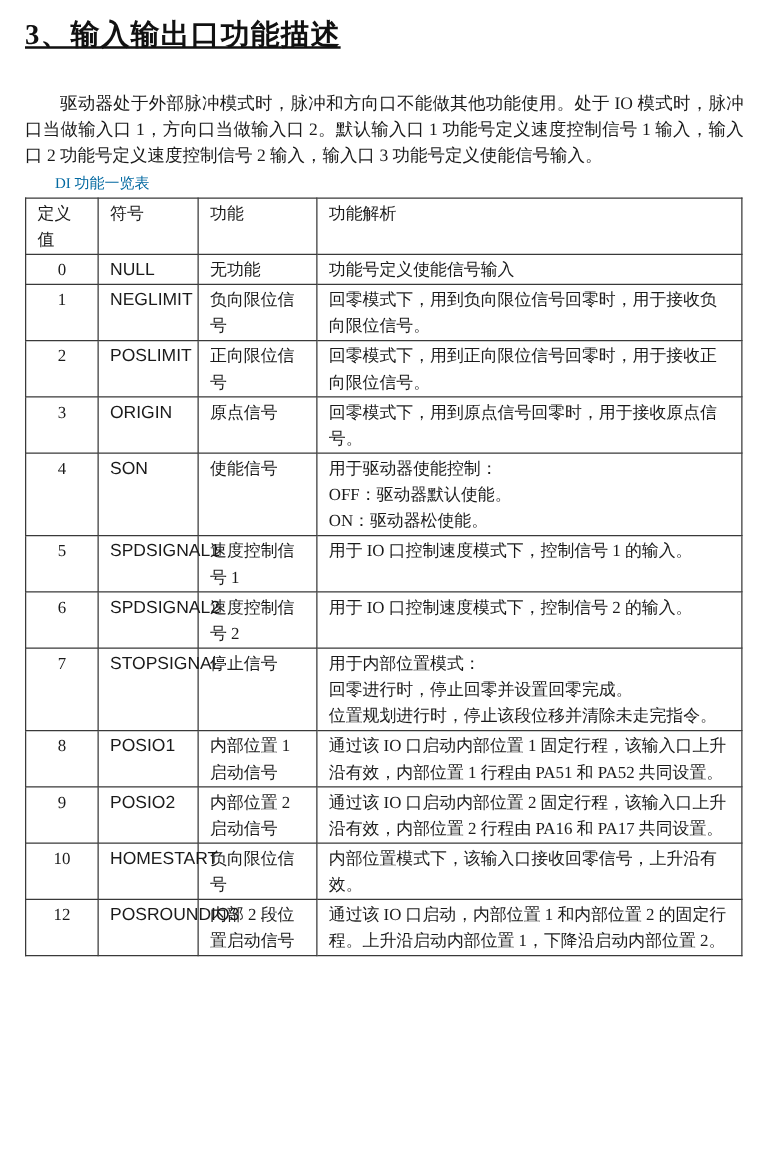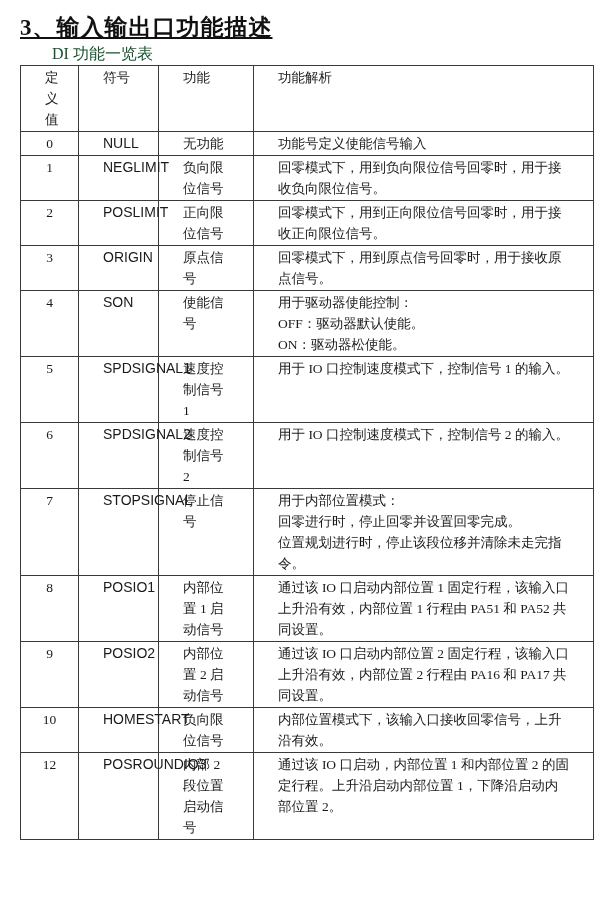--- a/index.html
+++ b/index.html
@@ -31,51 +31,52 @@
     font-size: 14px;
     line-height: 21px;
     text-align: justify;
     text-indent: 2em;
     color: #1a1a1a;
     white-space: pre-line;
   }
   .table-caption {
     margin: 0 0 0 20px;
     padding-left: 2em;
-    font-size: 16px;
+    font-size: 12px;
     line-height: 21px;
-    color: #14532d;
+    color: #0369a1;
   }
   table.di-table {
     margin: 1px 0 0 20px;
     width: 573px;
     border-collapse: collapse;
     table-layout: fixed;
     font-size: 13.5px;
     line-height: 21px;
   }
   table.di-table th, table.di-table td {
     border: 1px solid #3a3a3a;
     vertical-align: top;
-    padding: 1px 24px;
+    padding: 1px 9px;
     font-weight: normal;
     text-align: left;
     color: #1a1a1a;
   }
   table.di-table td.col-value { text-align: center; padding-left: 2px; padding-right: 2px; }
   table.di-table th.col-value { text-align: left; }
   td.col-symbol { font-family: "Liberation Sans", "DejaVu Sans", sans-serif; font-size: 14px; }
   td.col-description, td.col-function { white-space: pre-line; }
 </style>
 </head>
 <body>
 
 <div class="page">
   <h1 class="doc-title">3、输入输出口功能描述</h1>
 
+  <p class="intro">驱动器处于外部脉冲模式时，脉冲和方向口不能做其他功能使用。处于 IO 模式时，脉冲口当做输入口 1，方向口当做输入口 2。默认输入口 1 功能号定义速度控制信号 1 输入，输入口 2 功能号定义速度控制信号 2 输入，输入口 3 功能号定义使能信号输入。</p>
 
   <div class="table-caption">DI 功能一览表</div>
 
   <table class="di-table">
     <colgroup>
       <col style="width:58px">
       <col style="width:80px">
       <col style="width:95px">
       <col style="width:340px">
     </colgroup>

